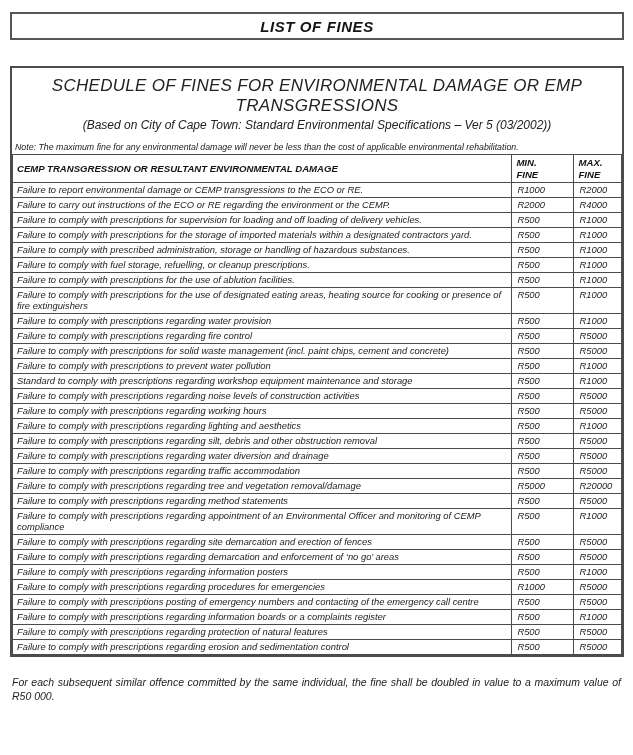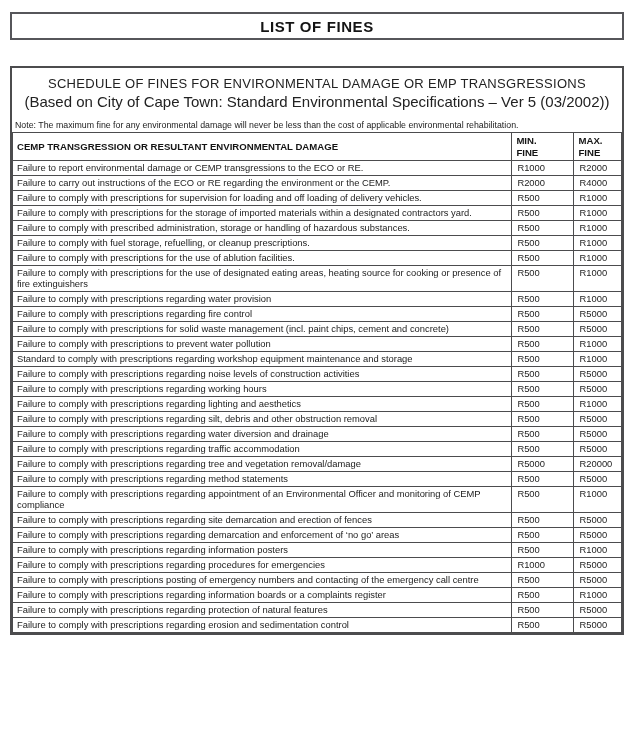--- a/index.html
+++ b/index.html
@@ -2,42 +2,42 @@
 <html><head>
 <meta charset="utf-8">
 <style>
   html, body { margin: 0; padding: 0; background: #ffffff; }
   body {
     width: 633px; height: 755px;
     font-family: "Liberation Sans", "DejaVu Sans", sans-serif;
     color: #1c1c1c;
     -webkit-font-smoothing: antialiased;
   }
-  .page { padding: 12px 9px 0 10px; box-sizing: border-box; }
+  .page { padding: 12px 9px 0 10px; box-sizing: border-box; font-style: italic; }
 
   .title-box {
     border: 2px solid #56565a;
     height: 24px;
     display: flex; align-items: center; justify-content: center;
     margin-bottom: 26px;
   }
   .title-box h1 {
     margin: 0;
     font-size: 15px; font-weight: bold; letter-spacing: 0.6px;
     color: #141414;
   }
 
   .schedule-box { border: 2px solid #4c4c4e; }
 
   .schedule-header { text-align: center; padding-top: 8px; }
   .schedule-title {
-    margin: 0; font-size: 13px; font-weight: normal;
+    margin: 0; font-size: 17px; font-weight: normal;
     letter-spacing: 0.3px; color: #222;
   }
-  .schedule-subtitle { margin: 2px 0 0 0; font-size: 15px; color: #222; }
+  .schedule-subtitle { margin: 2px 0 0 0; font-size: 12px; color: #222; }
   .schedule-note {
     text-align: left; font-size: 8.8px; color: #222;
     margin: 10px 0 2px 0; padding-left: 3px;
   }
 
   table.fines { width: 100%; border-collapse: collapse; table-layout: fixed; }
   col.c-desc { width: 82.0%; }
   col.c-min  { width: 10.2%; }
   col.c-max  { width: 7.8%; }
 
@@ -279,14 +279,15 @@
           <tr>
             <td class="desc">Failure to comply with prescriptions regarding erosion and sedimentation control</td>
             <td class="fine">R500</td>
             <td class="fine">R5000</td>
           </tr>
 
       </tbody>
     </table>
   </div>
 
+  <p class="footer-note">For each subsequent similar offence committed by the same individual, the fine shall be doubled in value to a maximum value of R50 000.</p>
 
 </div>
 
 </body></html>

